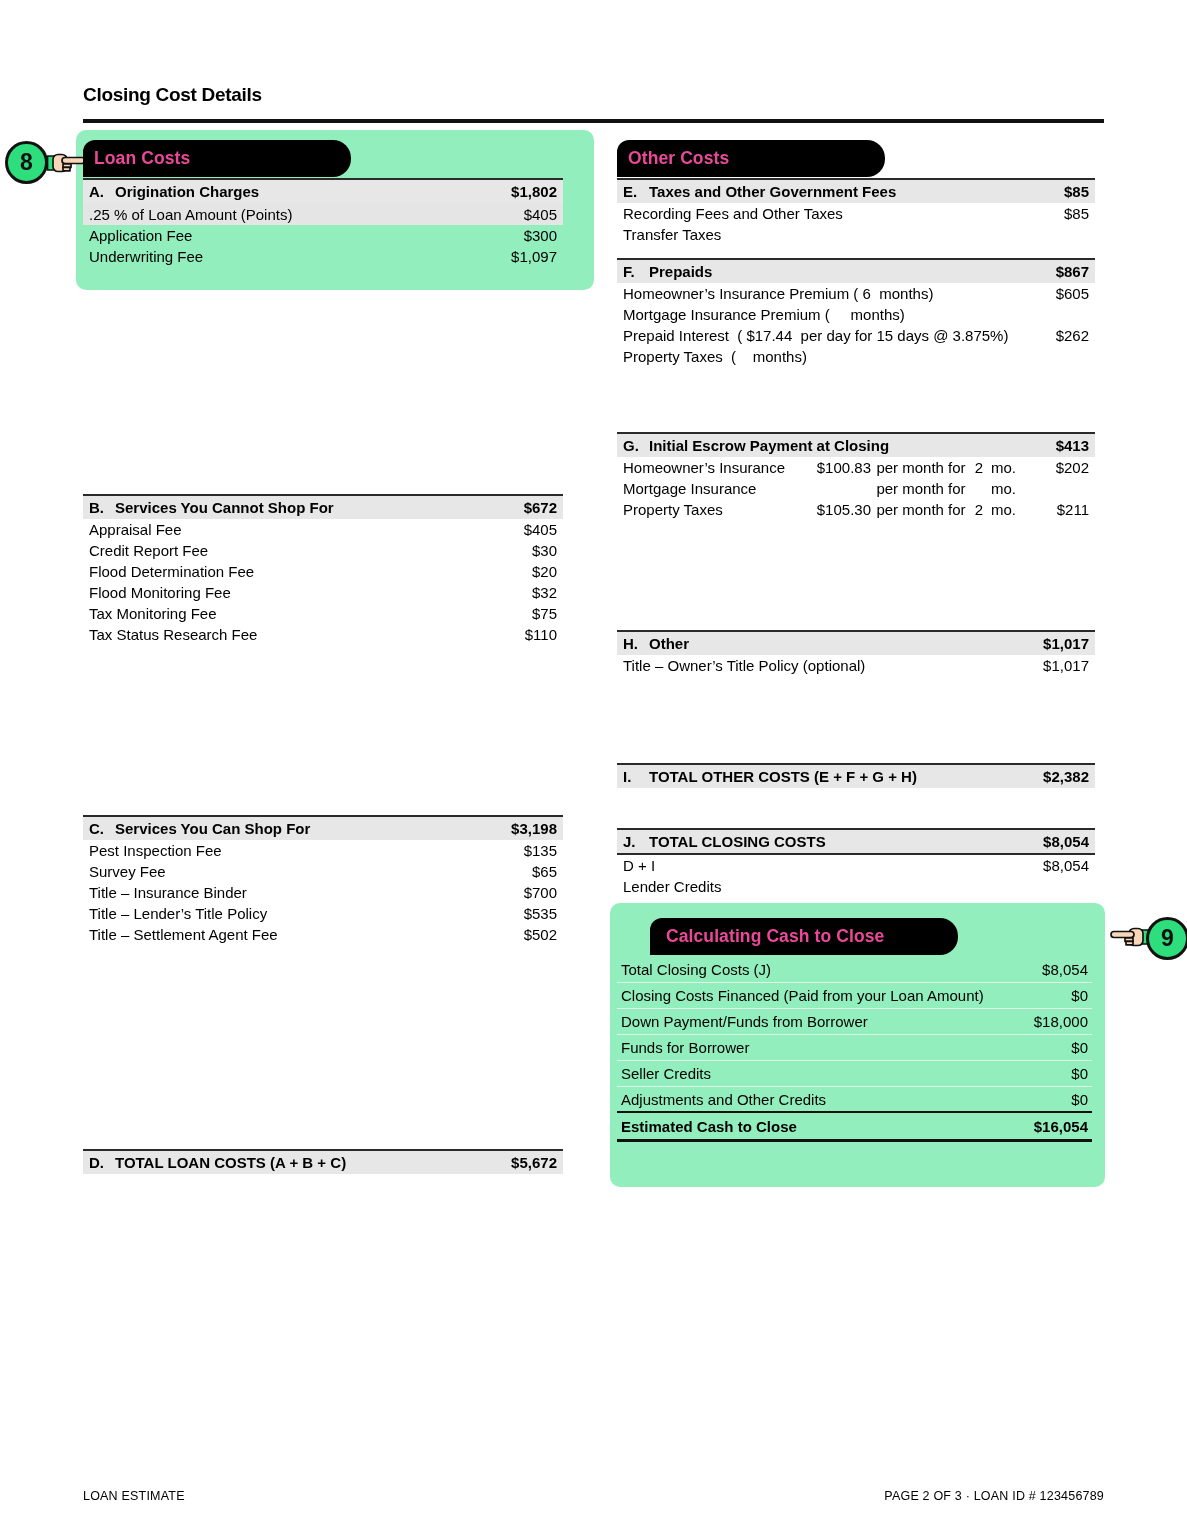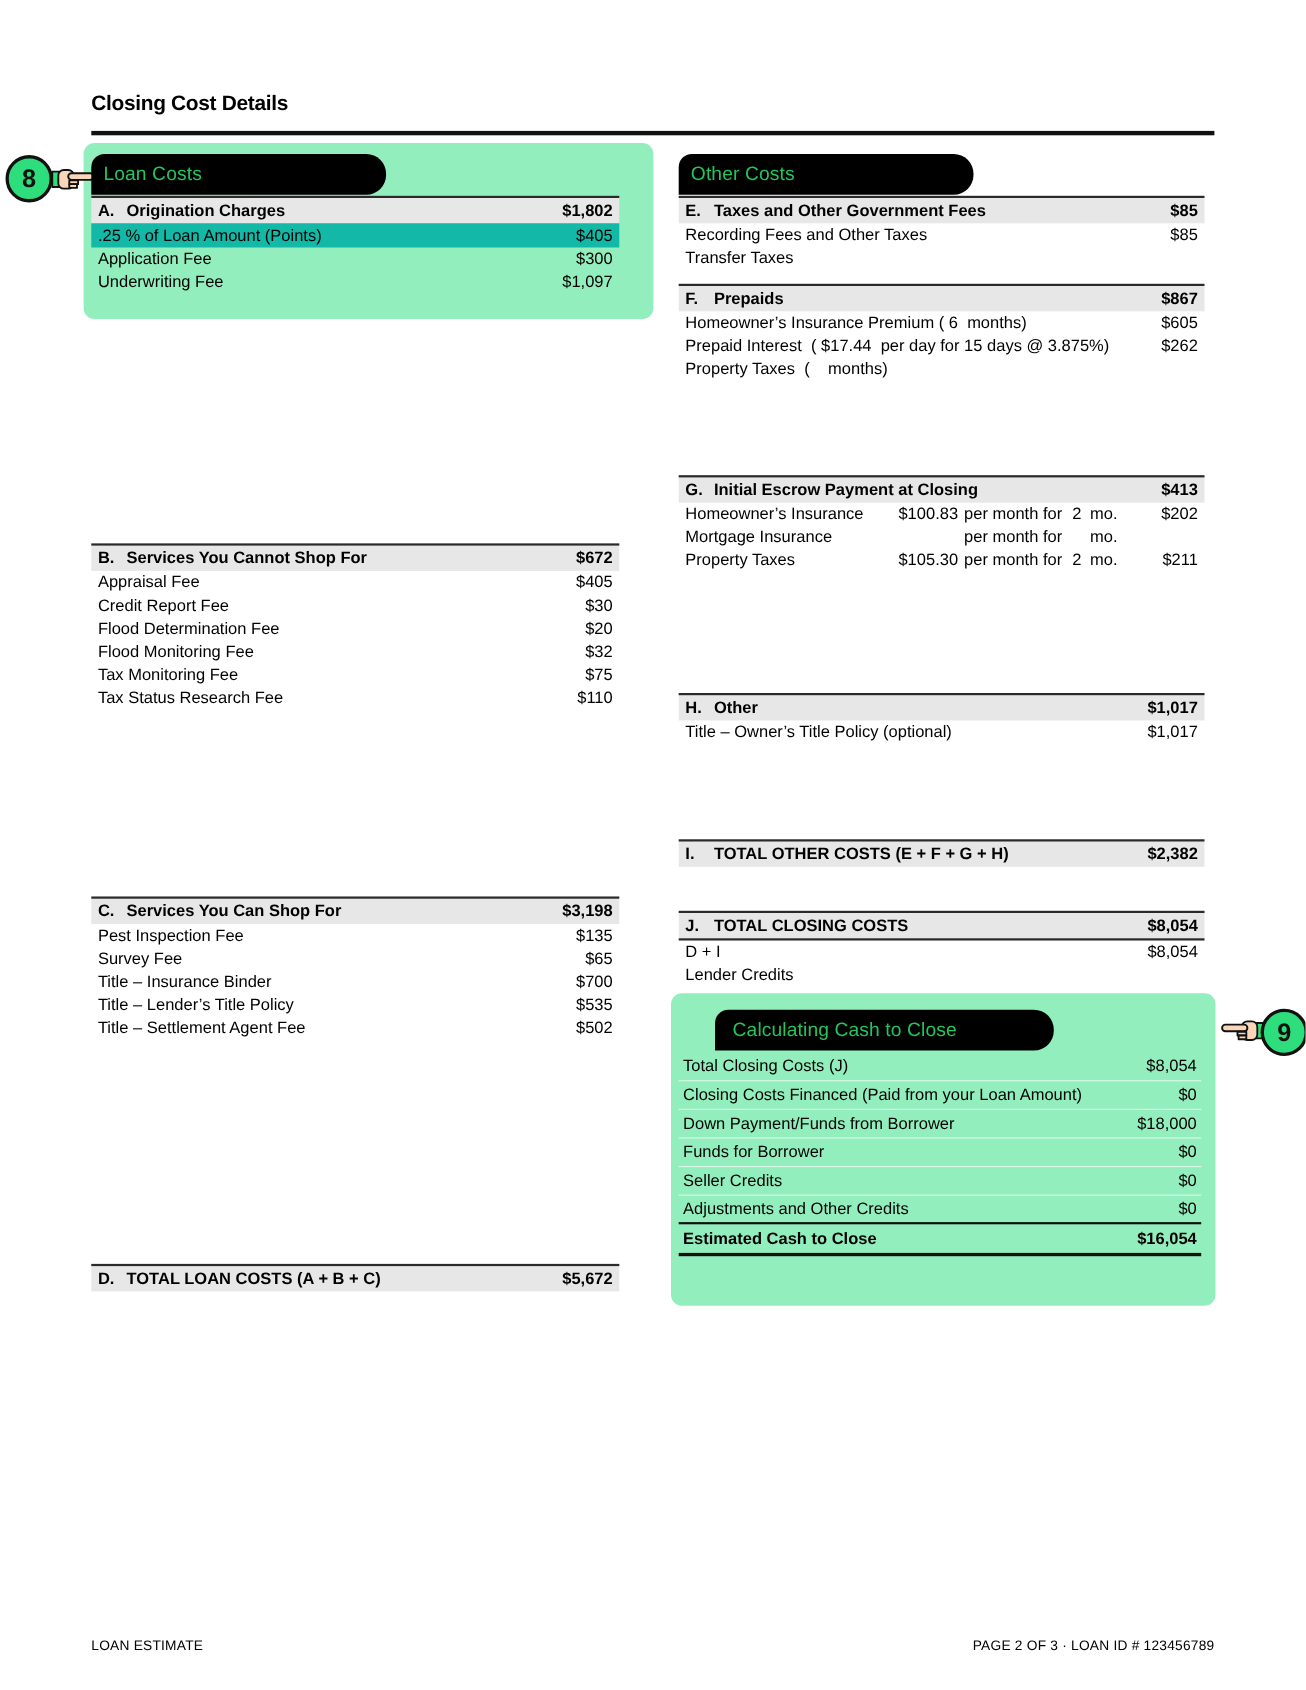--- a/index.html
+++ b/index.html
@@ -13,24 +13,24 @@
   }
   .title-rule{position:absolute;left:83px;top:119px;width:1021px;height:4px;background:#111;}
 
   
   .hl-panel{position:absolute;background:#92eebc;border-radius:10px;}
   .panel-loan{left:76px;top:130px;width:518px;height:160px;}
   .panel-cash{left:610px;top:903px;width:495px;height:284px;}
 
   
   .tab{
-    position:absolute;height:37px;background:#000;color:#22c55e;
+    position:absolute;height:37px;background:#000;color:#ec4899;
     border-radius:12px 18px 18px 0;display:flex;align-items:center;
     padding-left:11px;box-sizing:border-box;
-    font-size:17.5px;font-weight:normal;letter-spacing:0.1px;
+    font-size:17.5px;font-weight:bold;letter-spacing:0.1px;
   }
   .tab-loan{left:83px;top:140px;width:268px;}
   .tab-other{left:617px;top:140px;width:268px;}
   .tab-cash{left:650px;top:918px;width:308px;padding-left:16px;}
 
   
   .section{position:absolute;font-size:15px;}
   .col-left{left:83px;width:480px;}
   .col-right{left:617px;width:478px;}
 
@@ -41,21 +41,21 @@
   }
   .sec-header .letter{width:26px;flex:none;}
   .sec-header .sec-total{margin-left:auto;}
   .sec-header.dbl{border-bottom:2.5px solid #2a2a2a;height:27px;}
 
   .row{
     display:flex;align-items:center;height:21px;padding:0 6px 0 6px;
     box-sizing:border-box;
   }
   .row .amt{margin-left:auto;}
-  .row.white-hl{background:#14b8a6;height:22px;}
+  .row.white-hl{background:#e5e5e5;height:22px;}
 
   
   .grow{
     display:flex;align-items:center;height:21px;padding:0 6px;box-sizing:border-box;
   }
   .grow .g-lbl{width:186px;flex:none;}
   .grow .g-rate{width:62px;flex:none;text-align:right;}
   .grow .g-per{width:100px;flex:none;text-align:center;}
   .grow .g-mo{width:16px;flex:none;text-align:center;}
   .grow .g-molbl{width:30px;flex:none;text-align:left;padding-left:4px;}
@@ -247,20 +247,24 @@
     <div class="sec-header">
       <span class="letter">F.</span>
       <span class="sec-title">Prepaids</span>
       <span class="sec-total">$867</span>
     </div>
     <div class="row">
         <span class="lbl">Homeowner’s Insurance Premium (&nbsp;6&nbsp;&nbsp;months)</span>
         <span class="amt">$605</span>
       </div>
     <div class="row">
+        <span class="lbl">Mortgage Insurance Premium (&nbsp;&nbsp;&nbsp;&nbsp;&nbsp;months)</span>
+        <span class="amt"></span>
+      </div>
+    <div class="row">
         <span class="lbl">Prepaid Interest&nbsp;&nbsp;(&nbsp;$17.44&nbsp;&nbsp;per day for 15 days @ 3.875%)</span>
         <span class="amt">$262</span>
       </div>
     <div class="row">
         <span class="lbl">Property Taxes&nbsp;&nbsp;(&nbsp;&nbsp;&nbsp;&nbsp;months)</span>
         <span class="amt"></span>
       </div>
   </div>
 
   <div class="section col-right" style="top:432px;">

